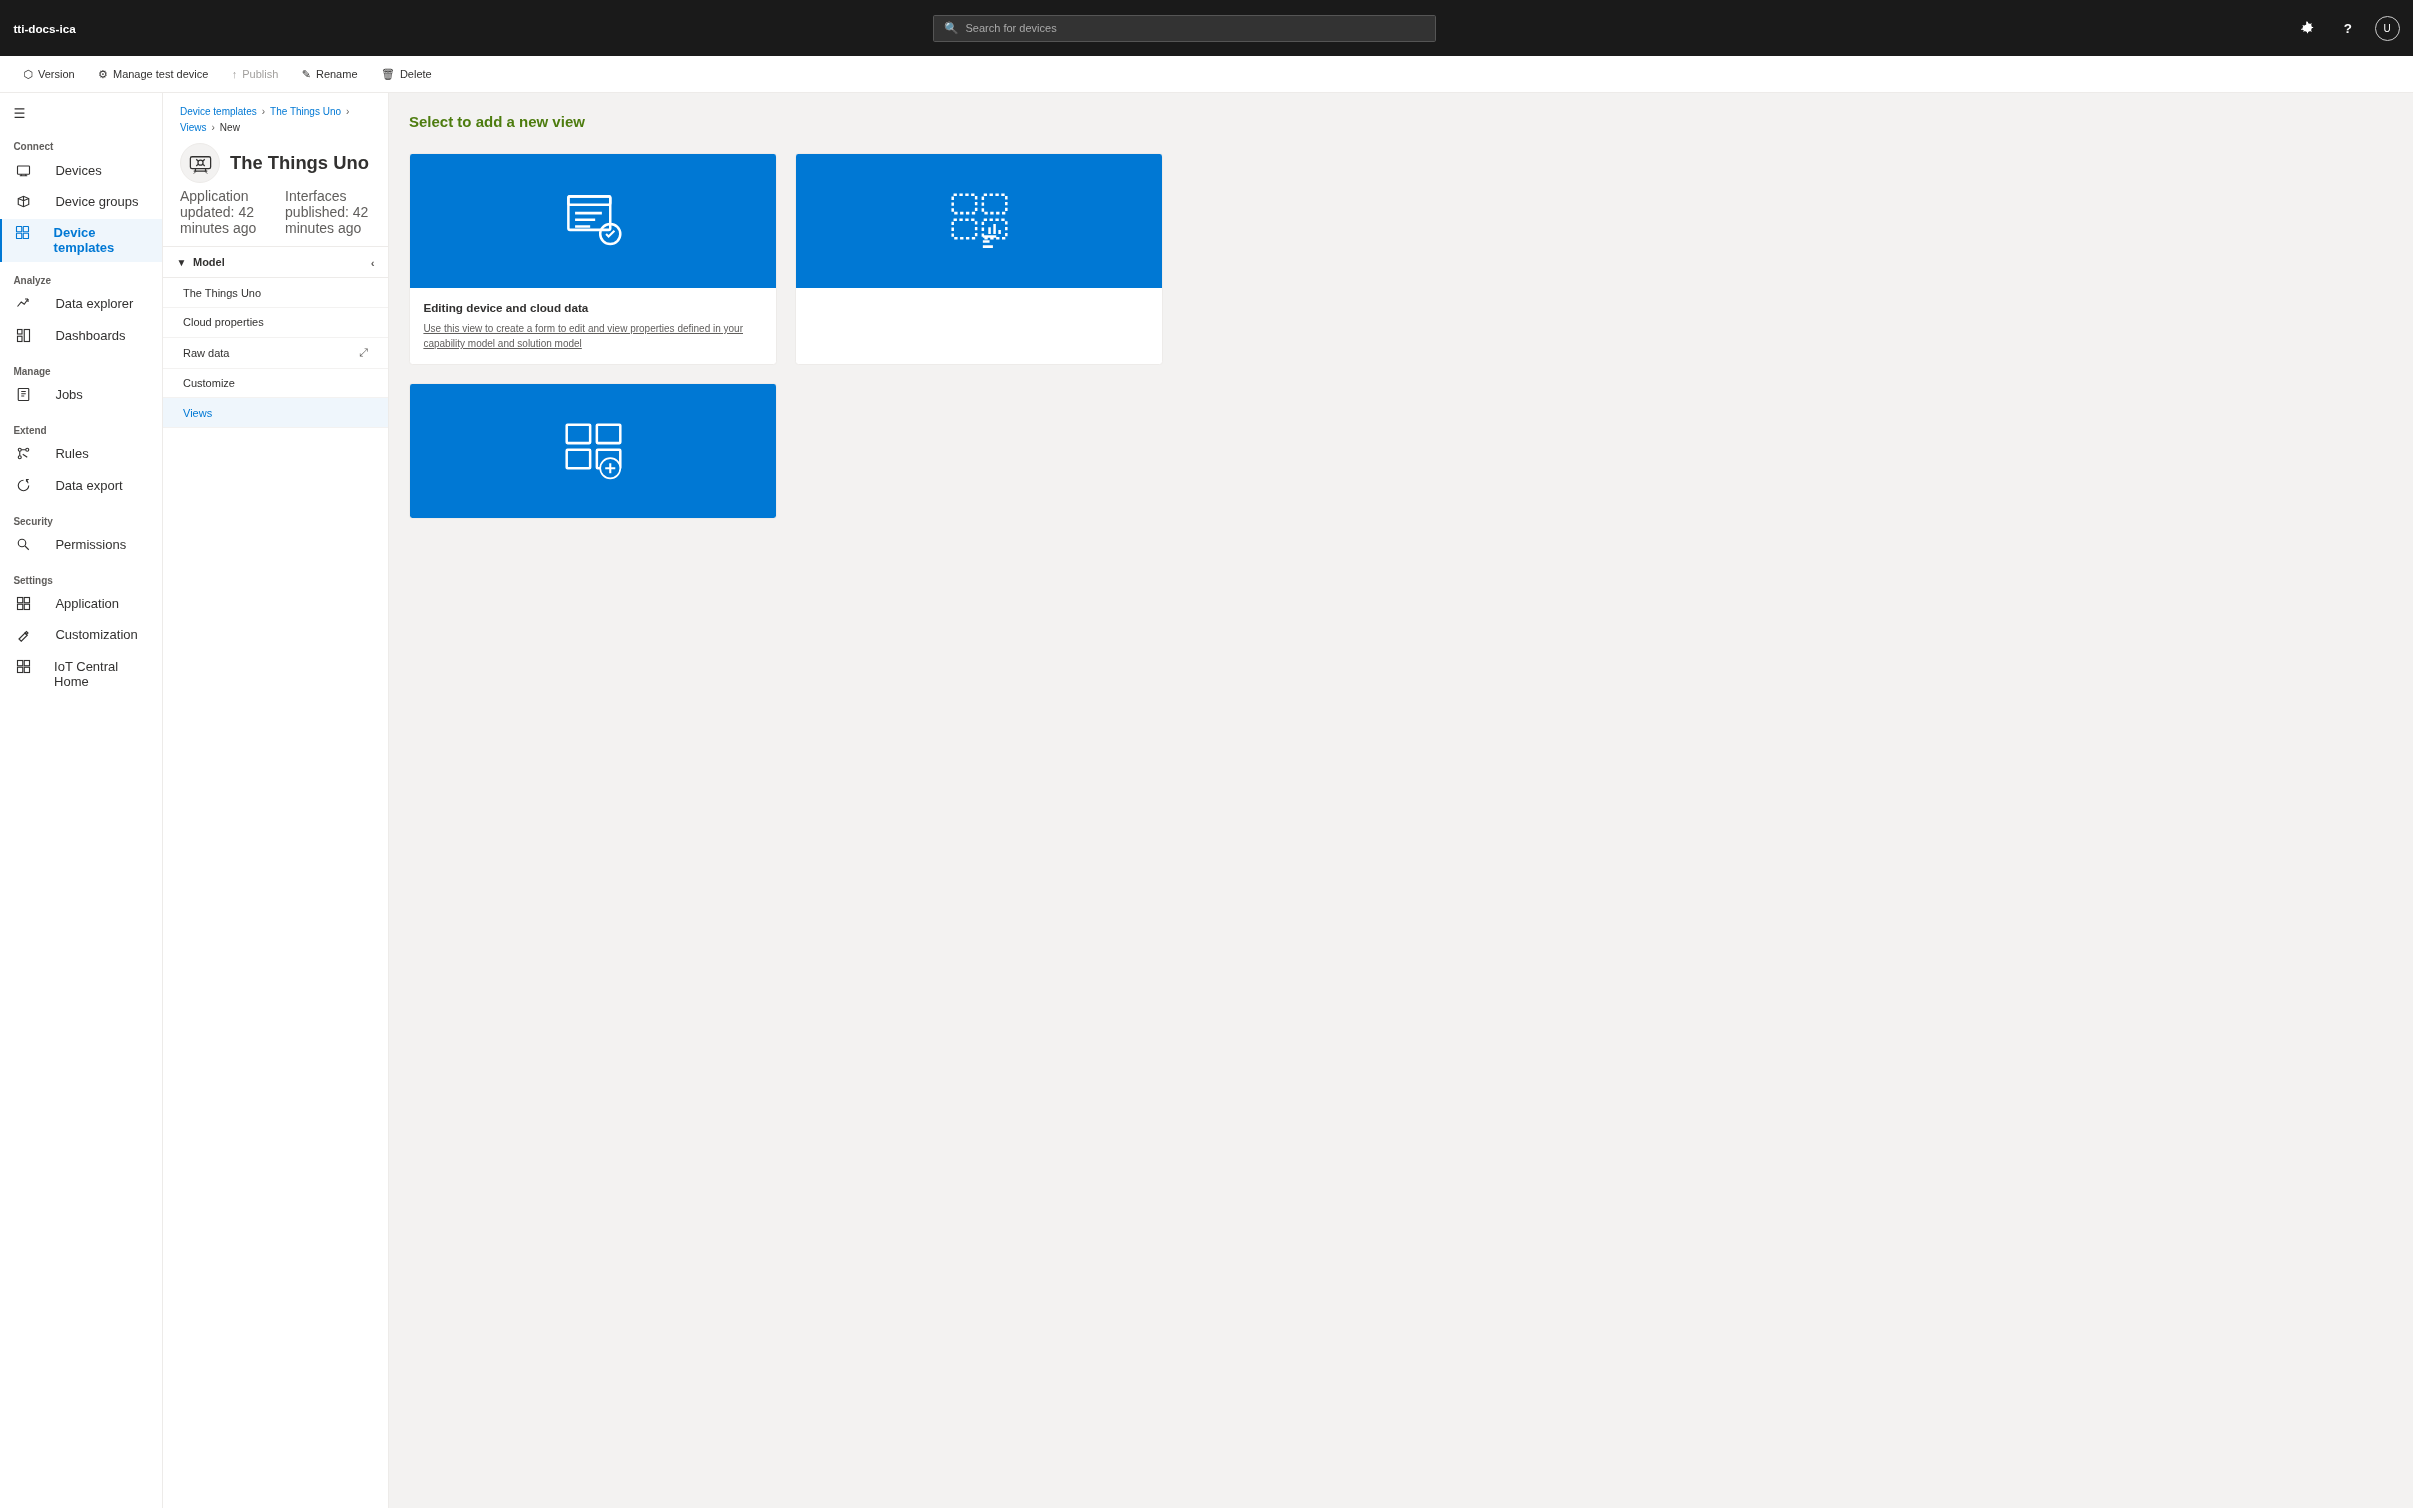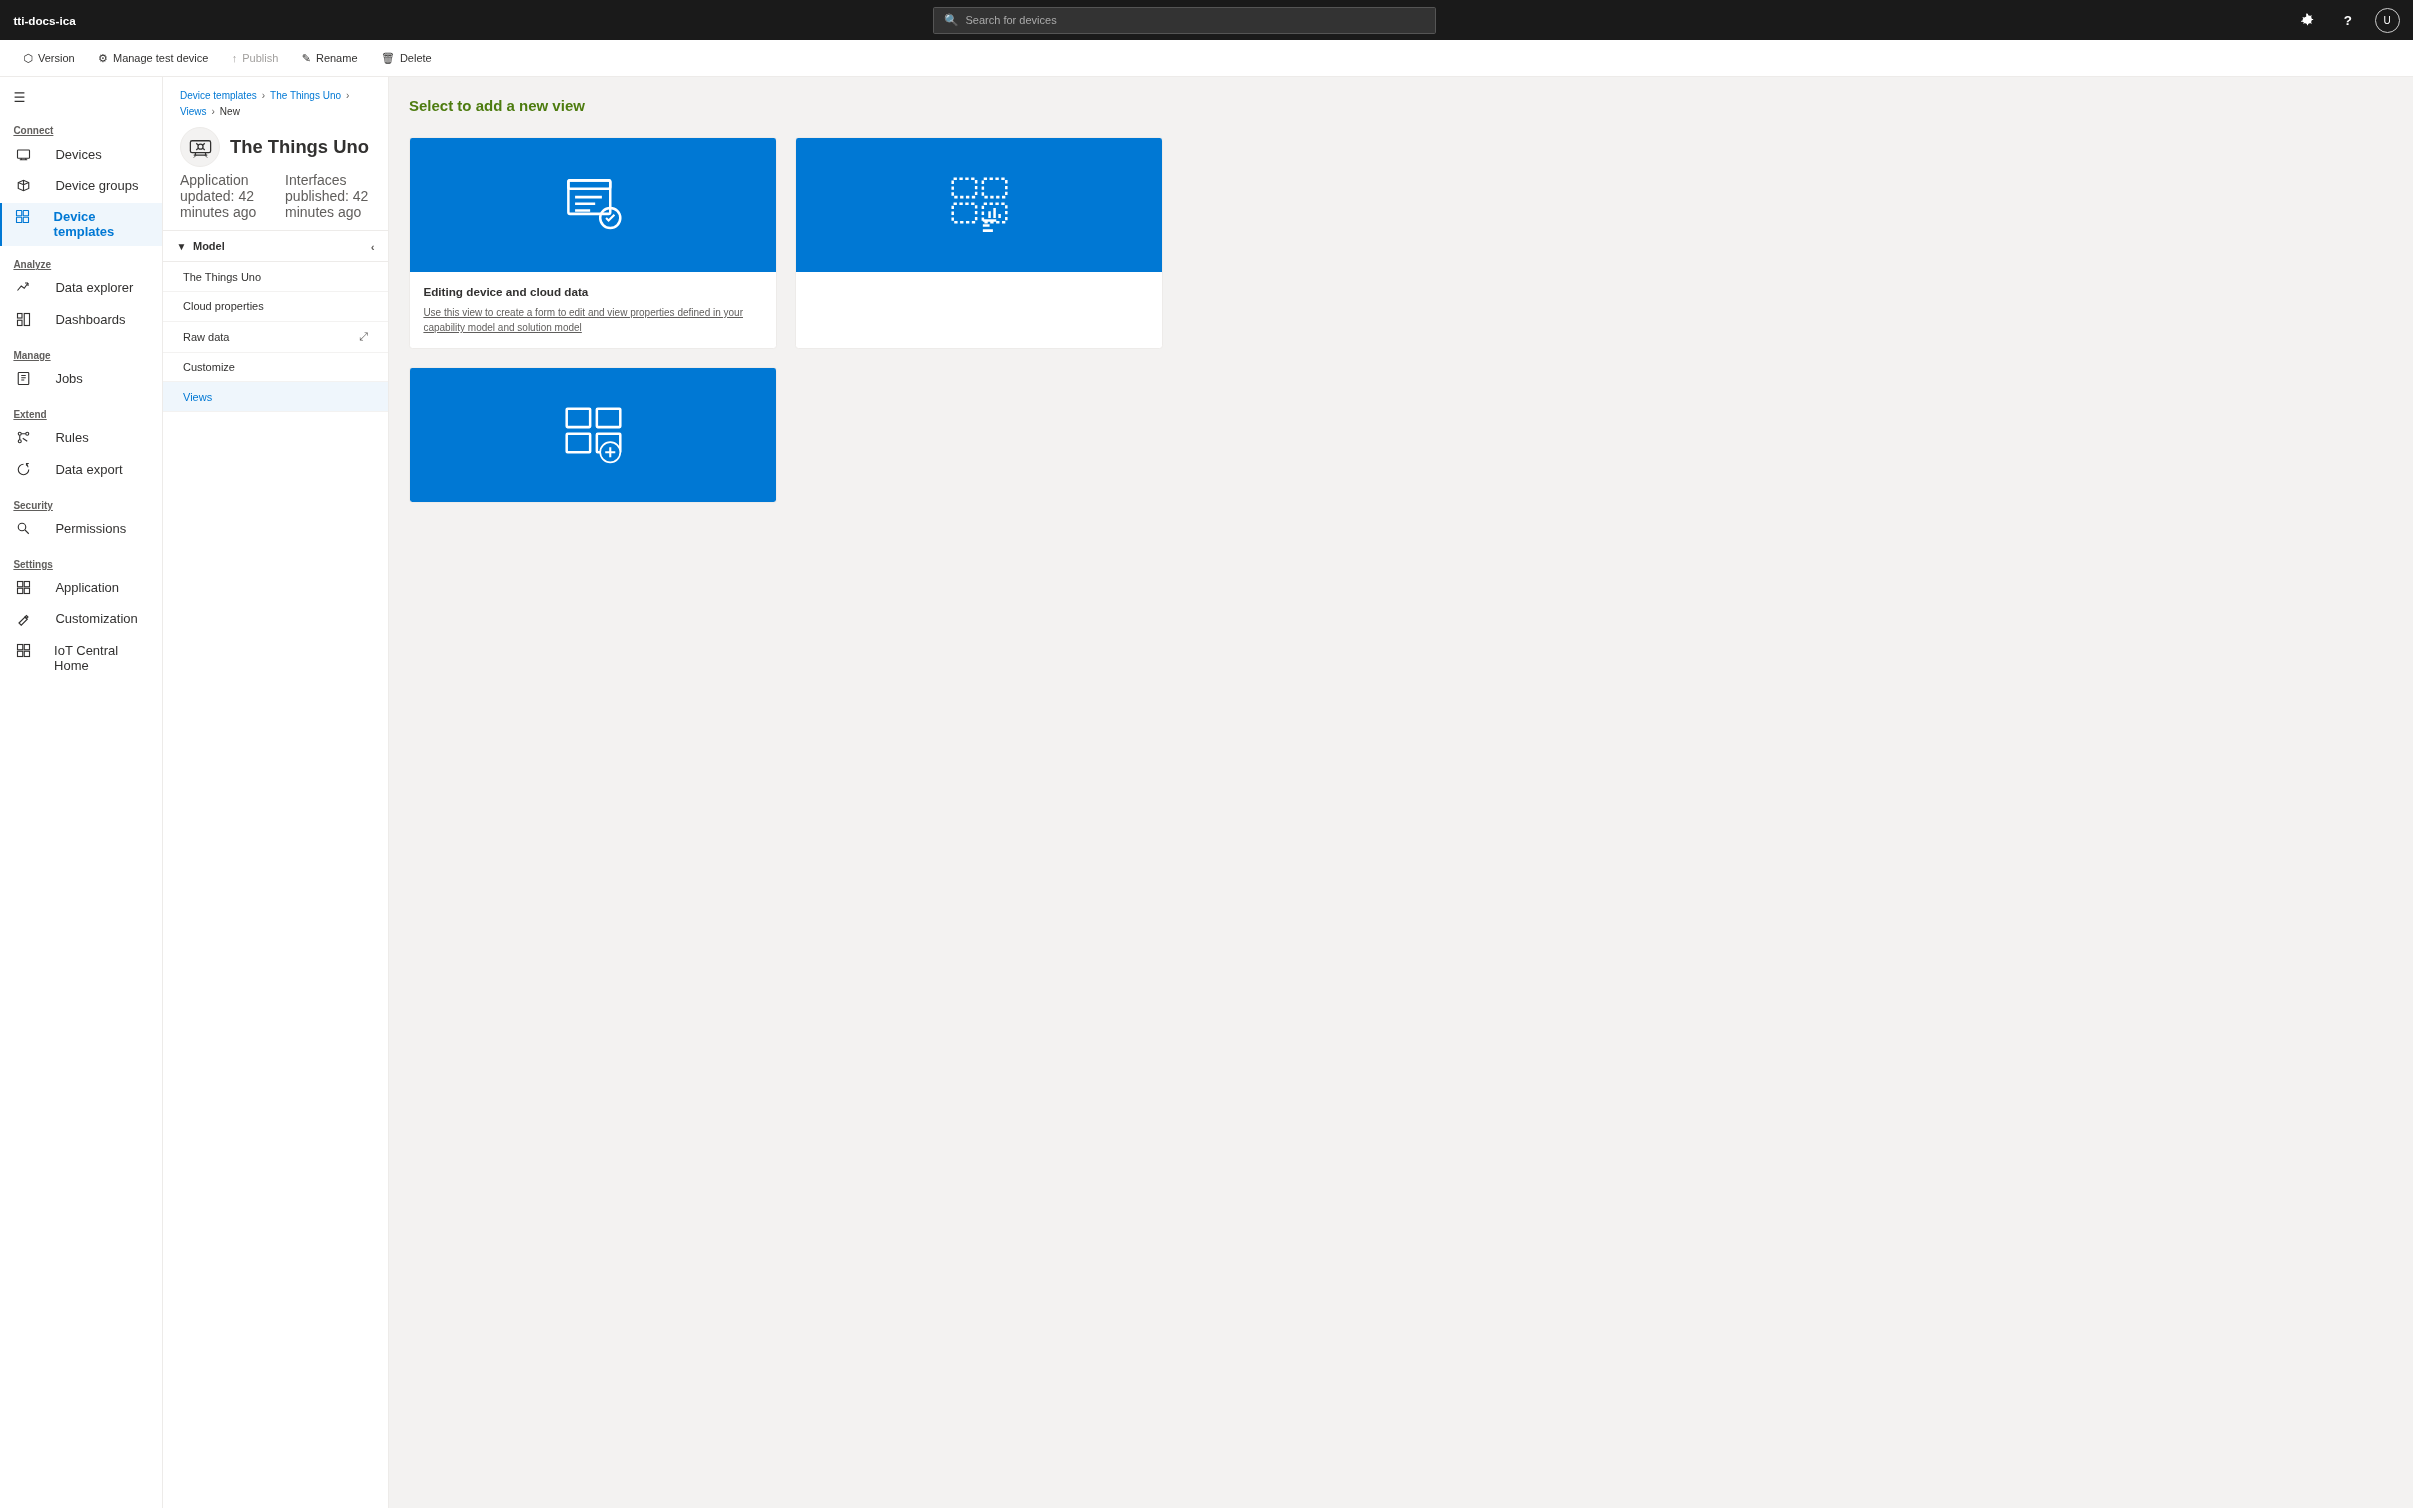--- a/index.html
+++ b/index.html
@@ -1,21 +1,21 @@
 <!DOCTYPE html>
 <html style="font-size:13.4px"><head>
   <meta charset="utf-8">
   <style>
     * { box-sizing: border-box; margin: 0; padding: 0; }
     body { font-family: 'Segoe UI', Arial, sans-serif; font-size: 11.7px; background: #f3f2f1; display: flex; flex-direction: column; height: 100vh; overflow: hidden; }
 
     
     .topbar {
       background: #1a1a1a;
-      height: 40px;
+      height: 56px;
       display: flex;
       align-items: center;
       padding: 0 13.4px;
       gap: 28px;
       flex-shrink: 0;
       z-index: 100;
     }
     .topbar-logo {
       color: white;
       font-size: 11.7px;
@@ -119,21 +119,20 @@
       cursor: pointer;
       color: #323130;
       font-size: 13.4px;
     }
     .sidebar-section-label {
       padding: 13.4px 13.4px 3.4px;
       font-size: 10px;
       font-weight: 600;
       color: #605e5c;
       text-transform: none;
-      text-decoration: underline;
     }
     .sidebar-item {
       display: flex;
       align-items: flex-start;
       gap: 23px;
       padding: 6.7px 13.4px;
       cursor: pointer;
       color: #323130;
       font-size: 13px;
       border-left: 2.5px solid transparent;

